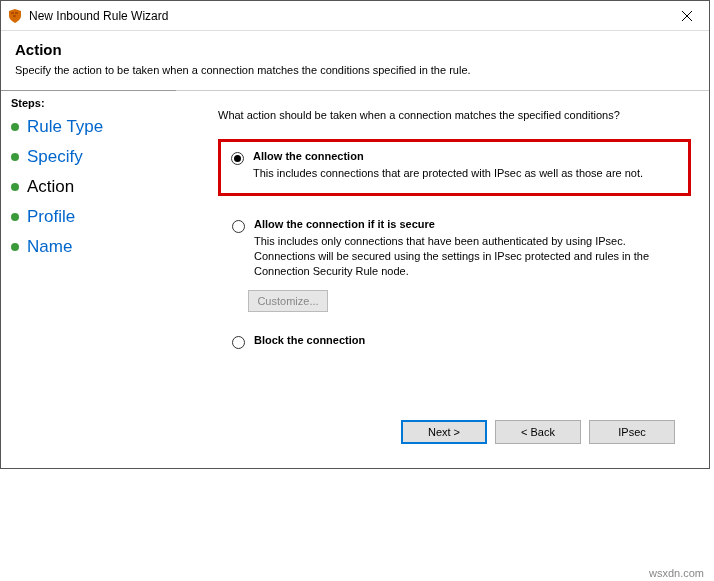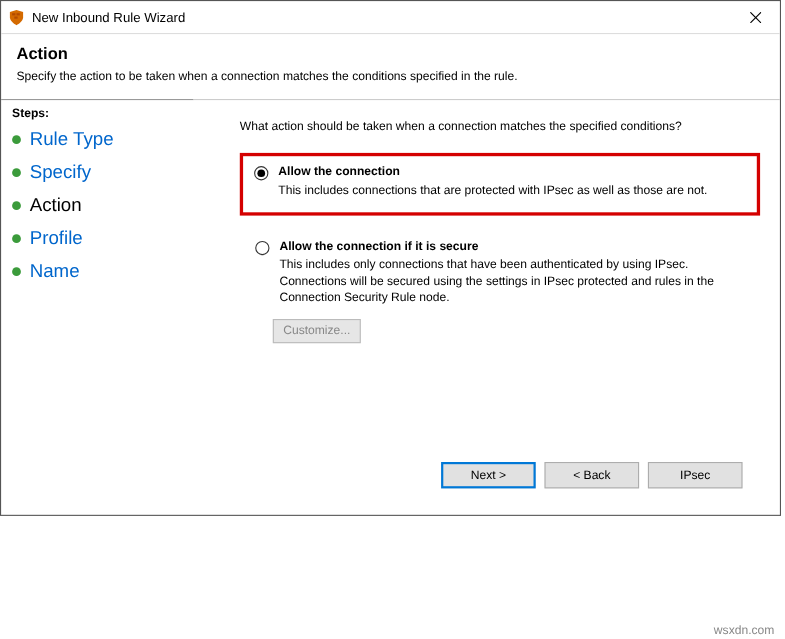--- a/index.html
+++ b/index.html
@@ -115,20 +115,28 @@
         <div class="opt">
           <div class="radio-col"><span class="radio"></span></div>
           <div class="text-col">
             <div class="opt-title">Allow the connection if it is secure</div>
             <div class="opt-desc">This includes only connections that have been authenticated by using IPsec. Connections will be secured using the settings in IPsec protected and rules in the Connection Security Rule node.</div>
           </div>
         </div>
         <div class="disabled-btn">Customize...</div>
       </div>
 
+      <div class="opt-group pad-opt">
+        <div class="opt">
+          <div class="radio-col"><span class="radio"></span></div>
+          <div class="text-col">
+            <div class="opt-title">Block the connection</div>
+          </div>
+        </div>
+      </div>
 
       <div style="flex:1"></div>
       <div class="footer">
         <button class="btn primary">Next &gt;</button>
         <button class="btn">&lt; Back</button>
         <button class="btn">IPsec</button>
       </div>
     </div>
   </div>
 </div>

